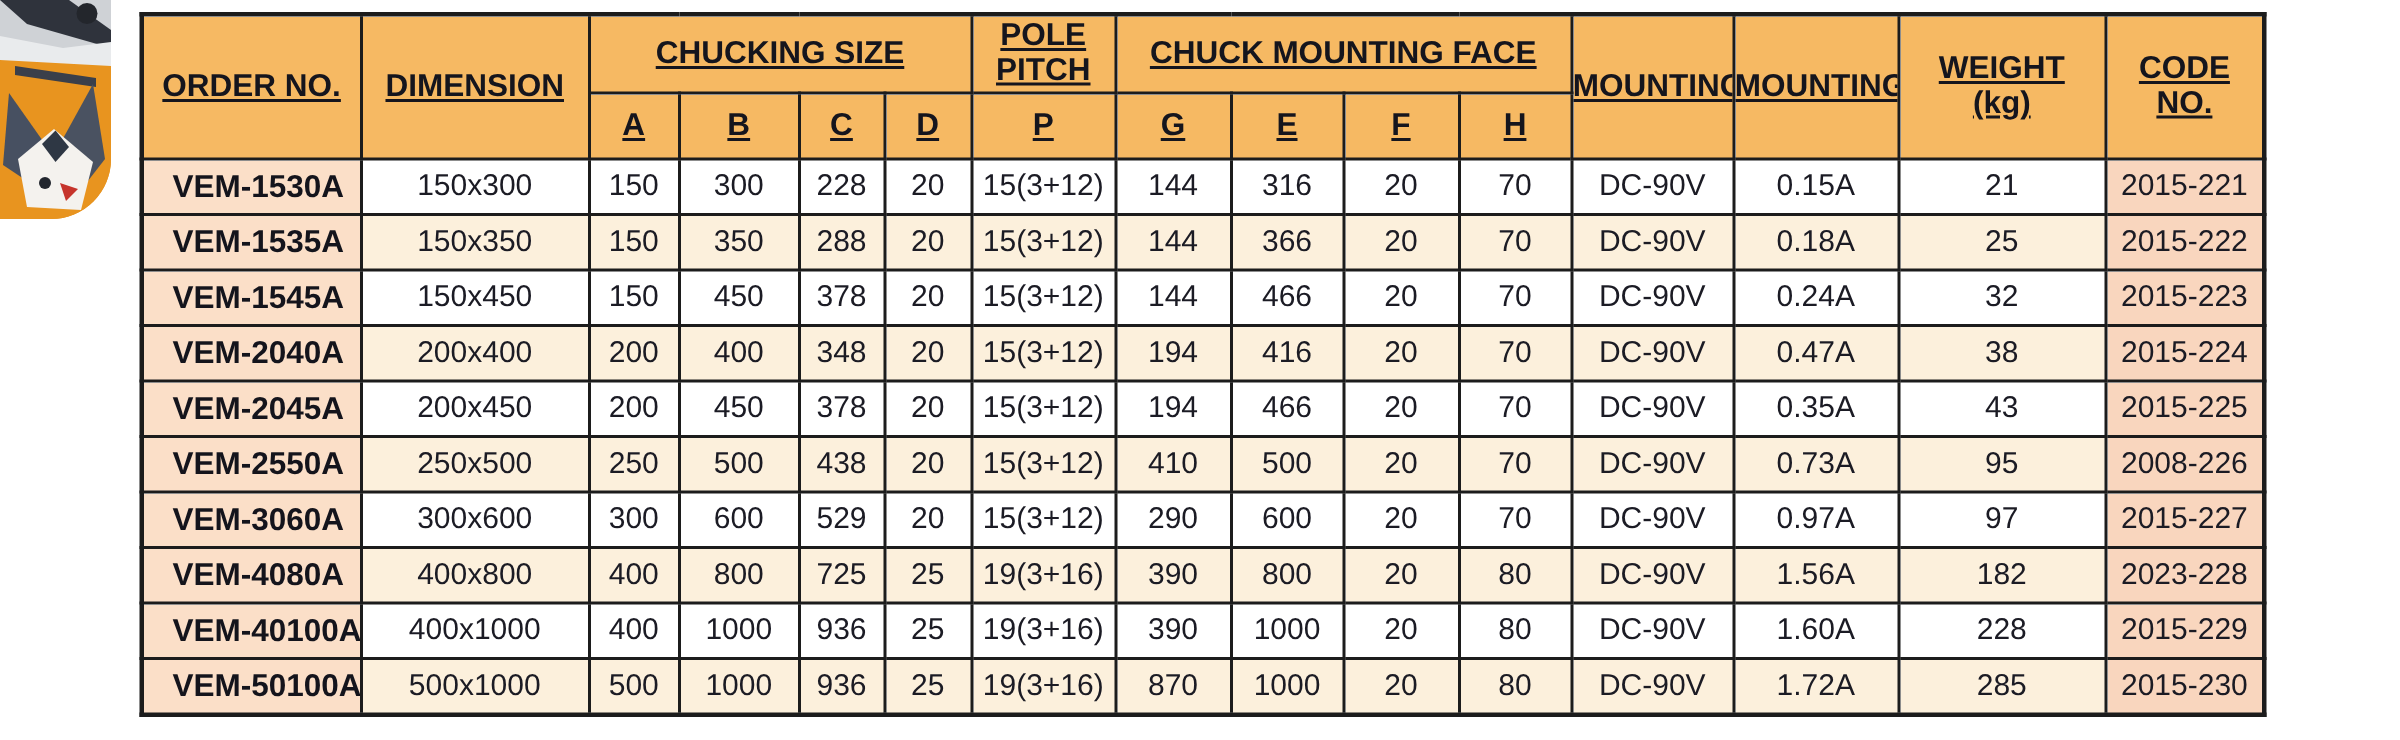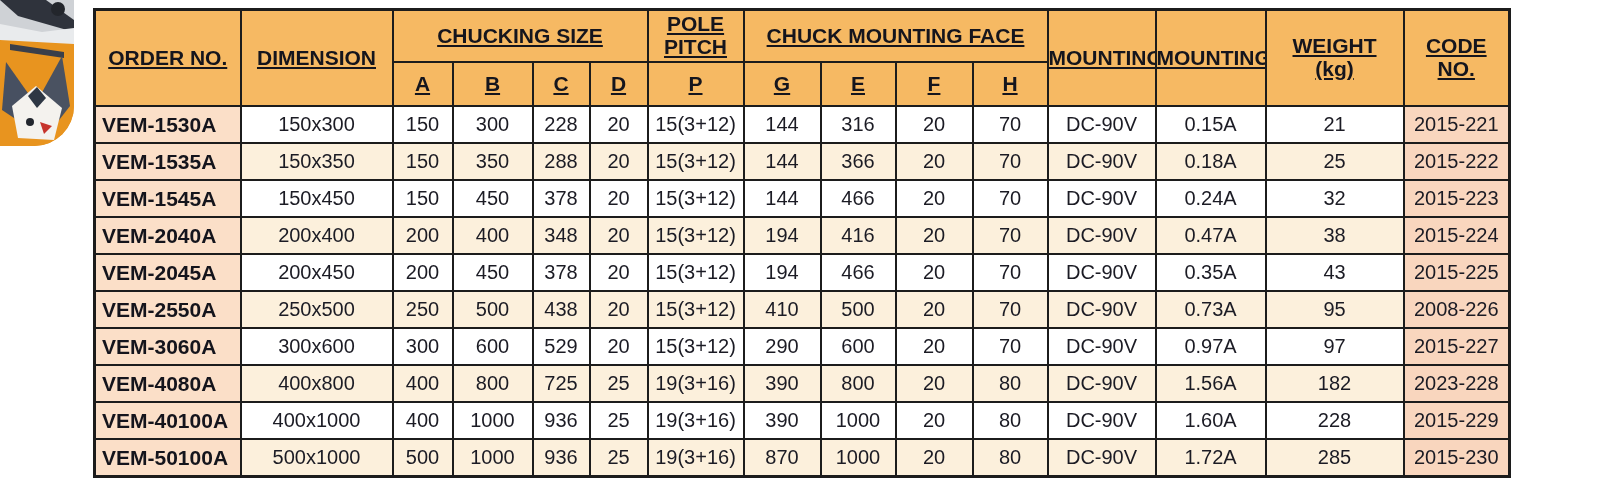--- a/index.html
+++ b/index.html
@@ -53,21 +53,21 @@
     font-size: 20px;
     color: #1b1b24;
     text-align: center;
     background: #ffffff;
     vertical-align: middle;
   }
   tbody tr:nth-child(even) td { background: #fcf0dc; }
   table.spec td.col-order {
     font-weight: bold;
     text-align: left;
-    padding-left: 6px;
+    padding-left: 19px;
     background: #fbdfc8 !important;
     font-size: 21px;
     color: #14141c;
   }
   table.spec td.col-code { background: #f9d6be !important; margin-left: 29px; }
 </style>
 </head>
 <body>
 
 <div class="stage">

